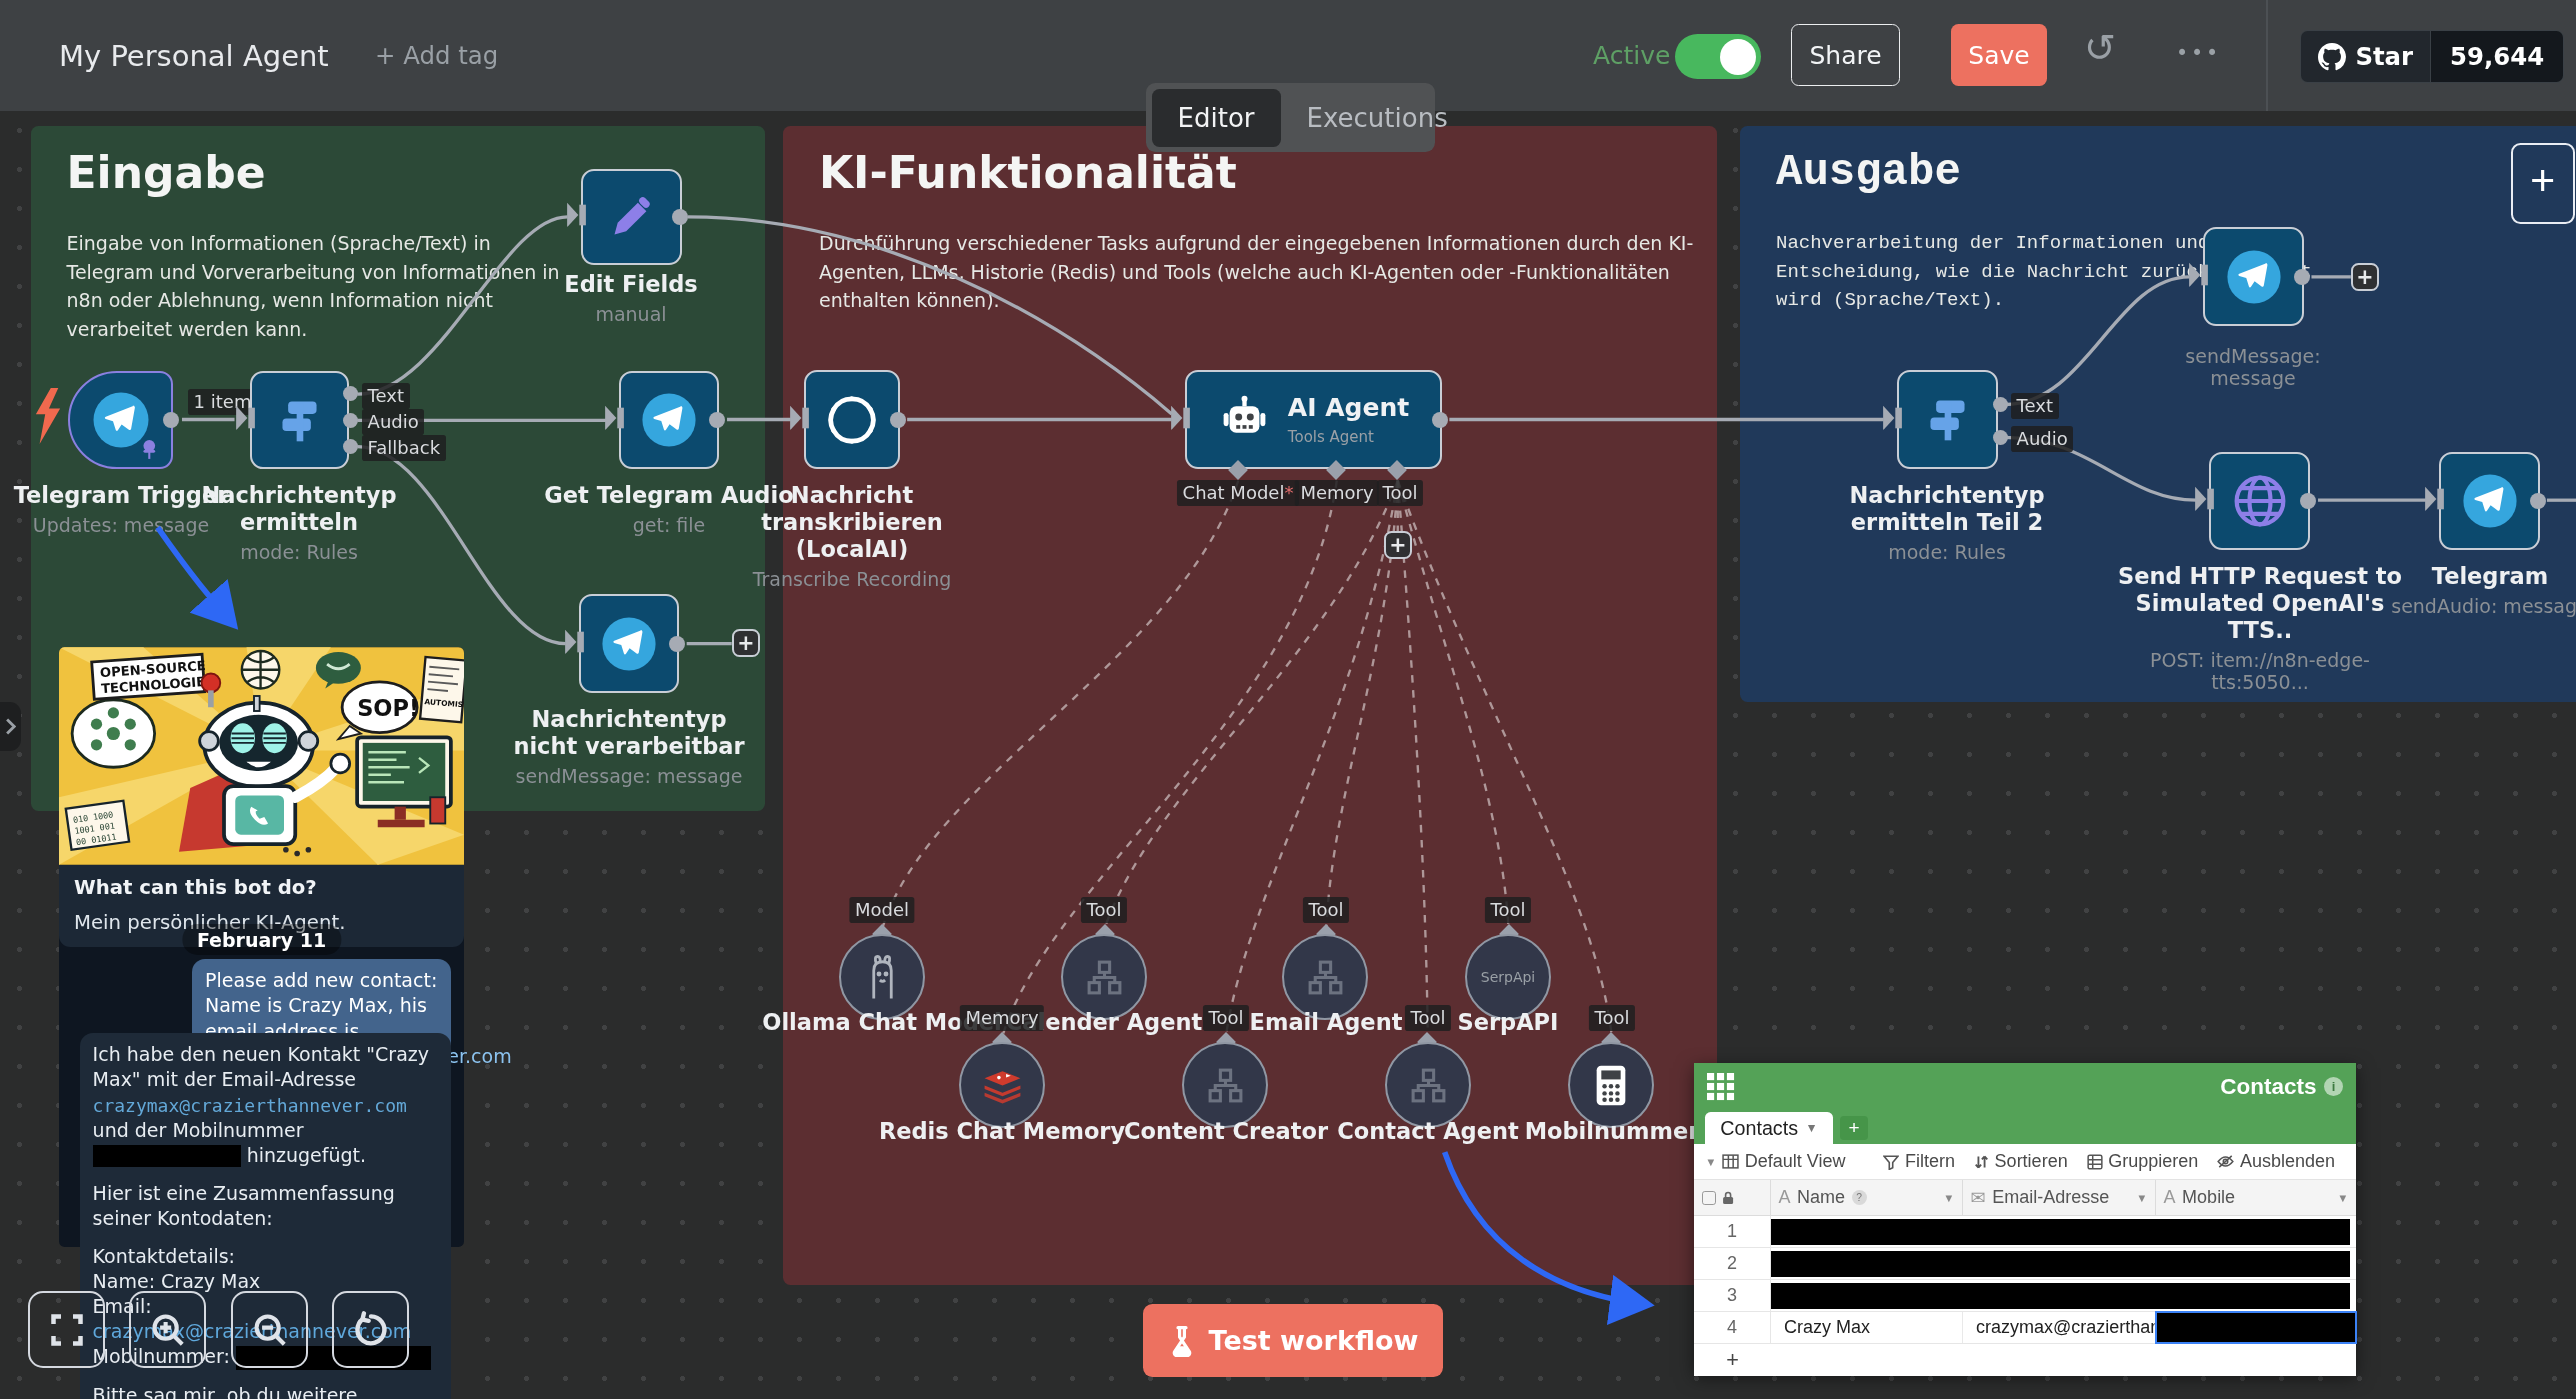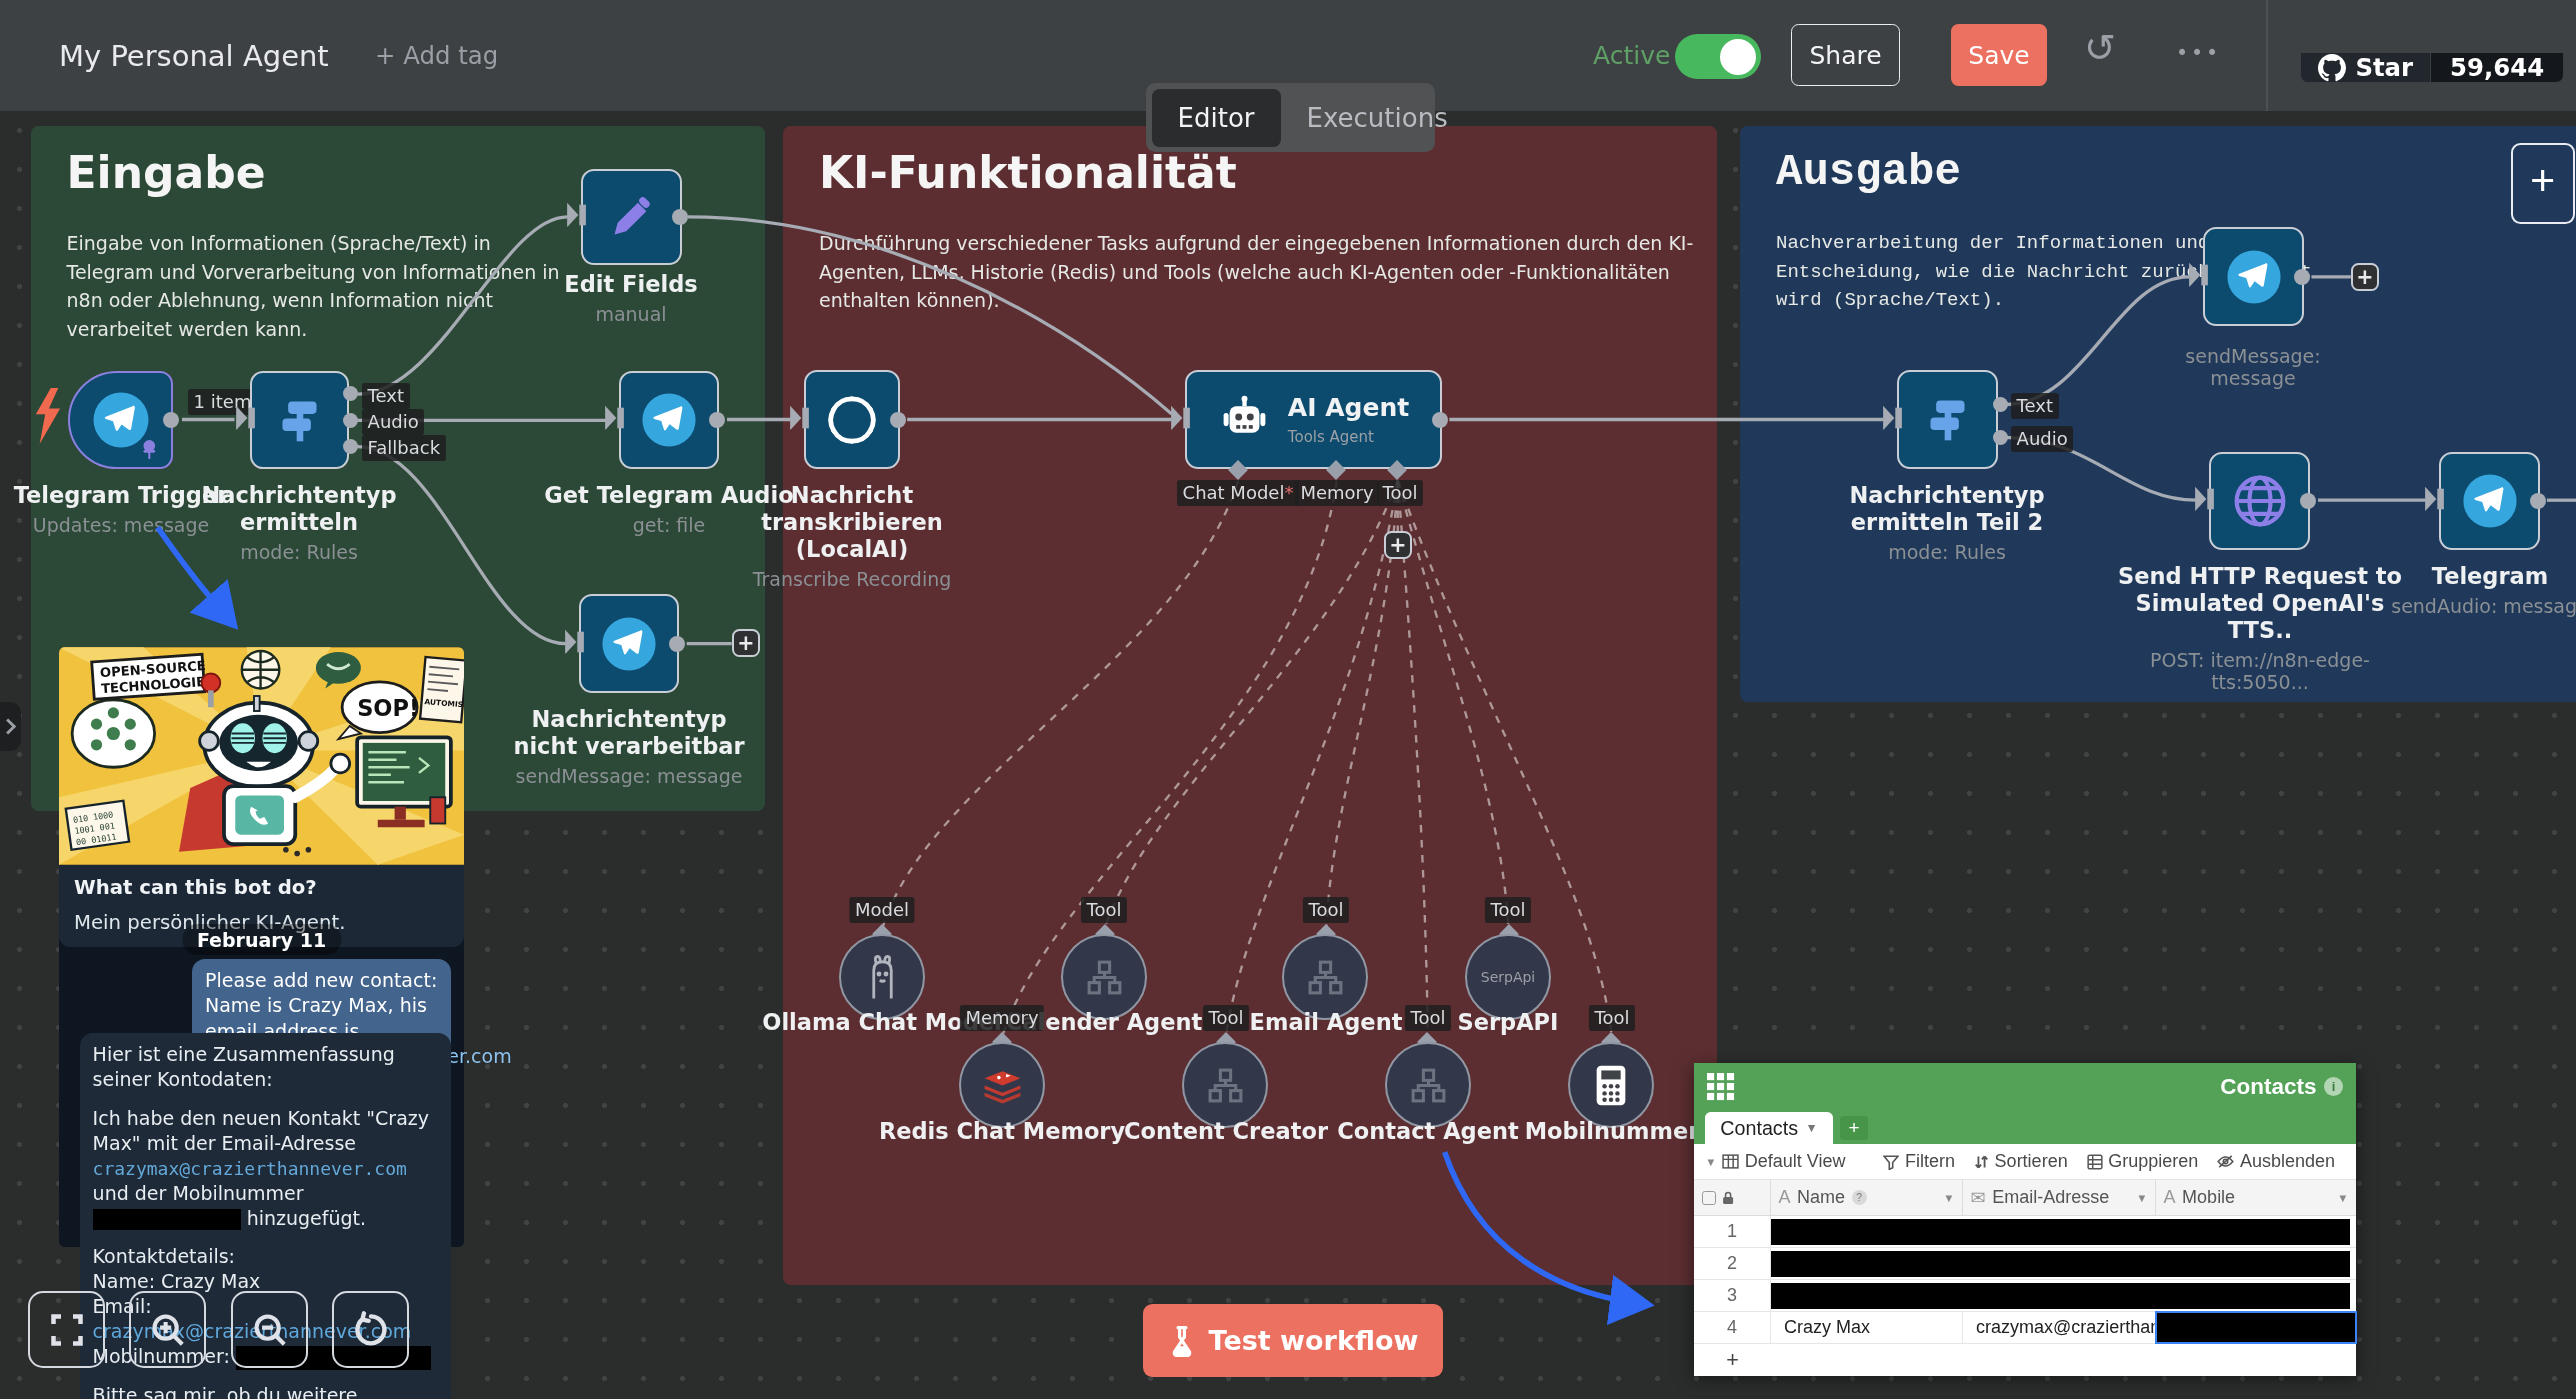--- a/index.html
+++ b/index.html
@@ -21,21 +21,21 @@
   .toggle { position:absolute; left:1675px; top:34px; width:86px; height:45px; border-radius:22.5px; background:#48b85e; }
   .toggle .knob { position:absolute; right:4.7px; top:4.7px; width:36px; height:36px; border-radius:50%; background:#fff; }
   .btn-share { position:absolute; left:1791px; top:24.4px; width:109px; height:62px; border:1.9px solid #eceef0;
     border-radius:7.5px; color:#f2f4f6; font-size:25px; display:flex; align-items:center; justify-content:center; }
   .btn-save { position:absolute; left:1951px; top:24.4px; width:96px; height:62px; background:#ed7160;
     border-radius:7.5px; color:#fff; font-size:25px; display:flex; align-items:center; justify-content:center; }
   .tb-history { position:absolute; left:2084px; top:26px; font-size:38px; color:#9aa0a6; }
   .tb-more { position:absolute; left:2176px; top:41px; font-size:20.6px; color:#9aa0a6; letter-spacing:2.8px; }
   .tb-divider { position:absolute; left:2266px; top:0; width:1.9px; height:111px; background:#4c5054; }
   .gh-widget { position:absolute; left:2300px; top:30px; height:53px; display:flex; border-radius:7.5px; overflow:hidden;
-    border:0.9px solid #3a4046;align-items:flex-end; }
+    border:0.9px solid #3a4046; }
   .gh-star { background:#22272d; color:#fff; font-size:24.4px; font-weight:600; display:flex; align-items:center; gap:9.4px; padding:0 17px; }
   .gh-count { background:#14181d; color:#fff; font-size:24.4px; font-weight:700; display:flex; align-items:center; padding:0 19px;
     border-left:0.9px solid #3a4046; }
 
   
   #tabs { position:absolute; left:1146px; top:83px; width:289px; height:69px; background:#505254; border-radius:9.4px;
     z-index:7; display:flex; align-items:center; padding:5.6px; }
   .tab { height:58px; border-radius:7.5px; display:flex; align-items:center; justify-content:center;
     font-size:26px; padding:0 26px; }
   .tab.active { background:#2a2c2e; color:#f2f3f4; }
@@ -660,22 +660,22 @@
   </div>
   <div class="tg-date">February 11</div>
 
   <div class="bubble" id="bub-out">
     <span>Please add new contact: Name is Crazy Max, his email address is </span><span class="link">crazymax@crazierthanever.com</span><span> and his phone number is </span><span class="redact" style="width:161px;height:22.5px"></span>
     <div style="height:15px"></div>
     <span class="msg-time"><span>00:47</span><span class="ticks">✓✓</span></span>
   </div>
 
   <div class="bubble" id="bub-in">
+    <p><span>Ich habe den neuen Kontakt "Crazy Max" mit der Email-Adresse </span><span class="mono">crazymax@crazierthannever.com</span><span> und der Mobilnummer </span><span class="redact" style="width:148px;height:21.6px"></span><span> hinzugefügt.</span></p>
     <p><span>Hier ist eine Zusammenfassung seiner Kontodaten:</span></p>
-    <p><span>Ich habe den neuen Kontakt "Crazy Max" mit der Email-Adresse </span><span class="mono">crazymax@crazierthannever.com</span><span> und der Mobilnummer </span><span class="redact" style="width:148px;height:21.6px"></span><span> hinzugefügt.</span></p>
     <p style="margin-bottom:0"><span>Kontaktdetails:</span><br>
        <span>Name: Crazy Max</span><br>
        <span>Email: </span><span class="blink">crazymax@crazierthannever.com</span><br>
        <span>Mobilnummer: </span><span class="redact" style="width:195px;height:23.5px"></span></p>
     <p style="margin-top:13px"><span>Bitte sag mir, ob du weitere Anpassungen oder Aktionen benötigst.</span></p>
 
   </div>
 </div>
 
 <div id="contacts">

